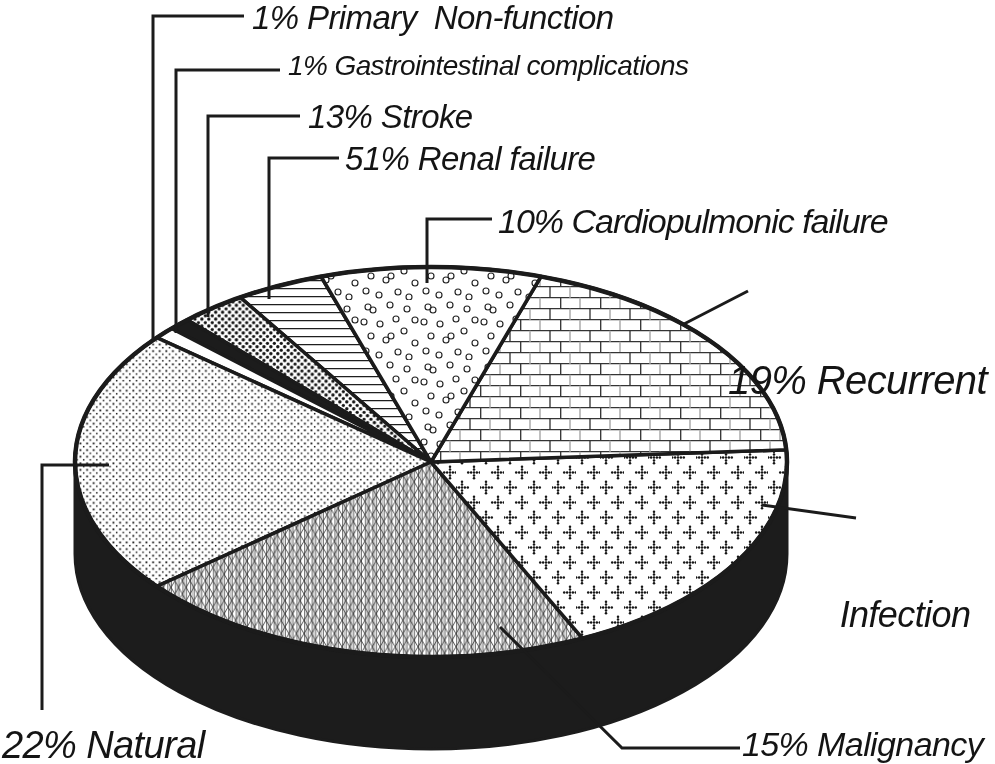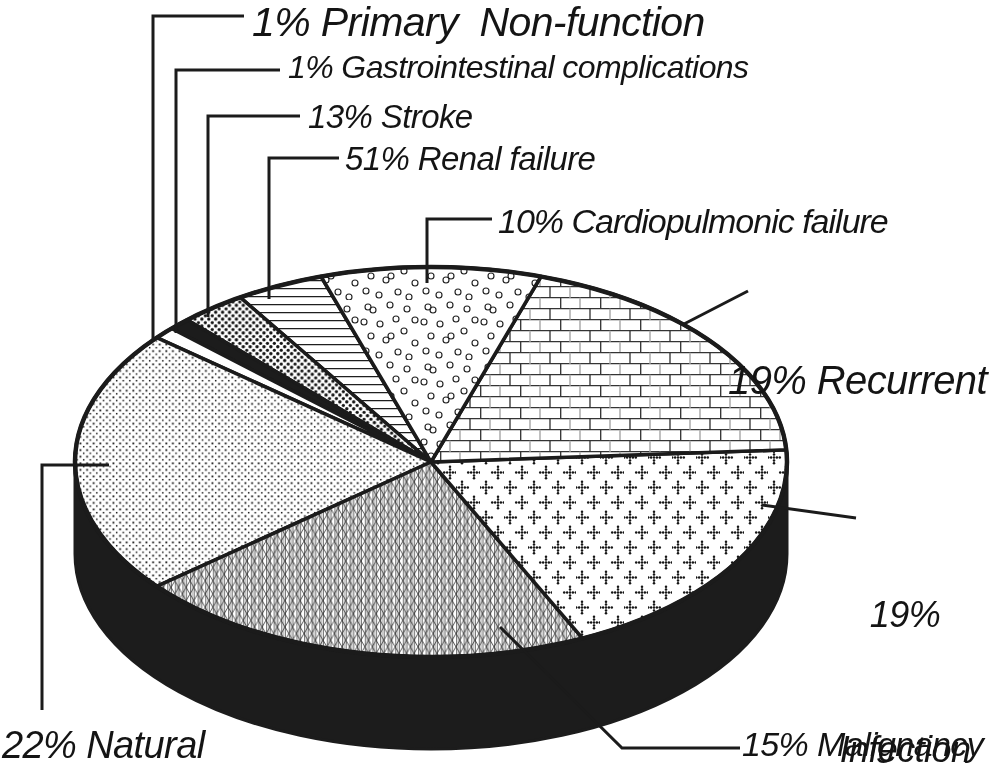--- a/index.html
+++ b/index.html
@@ -12,22 +12,22 @@
   }
   #pie-svg{position:absolute;left:0;top:0;}
   .lbl{
     position:absolute;
     font-style:italic;
     color:#141414;
     line-height:1.05;
     white-space:pre;
     letter-spacing:-0.6px;
   }
-  #lbl-primary    {left:252px; top:1px;   font-size:41px;}
-  #lbl-gi         {left:288px; top:51px;  font-size:32px;text-align:center;}
+  #lbl-primary    {left:252px; top:1px;   font-size:33px;}
+  #lbl-gi         {left:288px; top:51px;  font-size:28px;text-align:center;}
   #lbl-stroke     {left:308px; top:100px; font-size:33px;}
   #lbl-renal      {left:345px; top:142px; font-size:33px;}
   #lbl-cardio     {left:498px; top:204px; font-size:34px; letter-spacing:-1px;}
   #lbl-recurrent  {left:728px; top:273px; width:264px; text-align:left; font-size:40px; line-height:1.08;}
   #lbl-infection  {left:815px; top:502px; width:180px; text-align:center; font-size:36px; line-height:1.25;}
   #lbl-malignancy {left:742px; top:727px; font-size:34px;}
   #lbl-natural    {left:2px;   top:726px; font-size:38px;}
 </style>
 </head>
 <body>
@@ -151,19 +151,18 @@
   <div class="lbl" id="lbl-gi">1% Gastrointestinal complications</div>
   <div class="lbl" id="lbl-stroke">13% Stroke</div>
   <div class="lbl" id="lbl-renal">51% Renal failure</div>
   <div class="lbl" id="lbl-cardio">10% Cardiopulmonic failure</div>
 
   <div class="lbl" id="lbl-recurrent">
     <div>19% Recurrent</div>
   </div>
 
   <div class="lbl" id="lbl-infection">
-    <div>19%</div>
     <div>Infection</div>
   </div>
 
   <div class="lbl" id="lbl-malignancy">15% Malignancy</div>
   <div class="lbl" id="lbl-natural">22% Natural</div>
 </div>
 
 </body></html>

